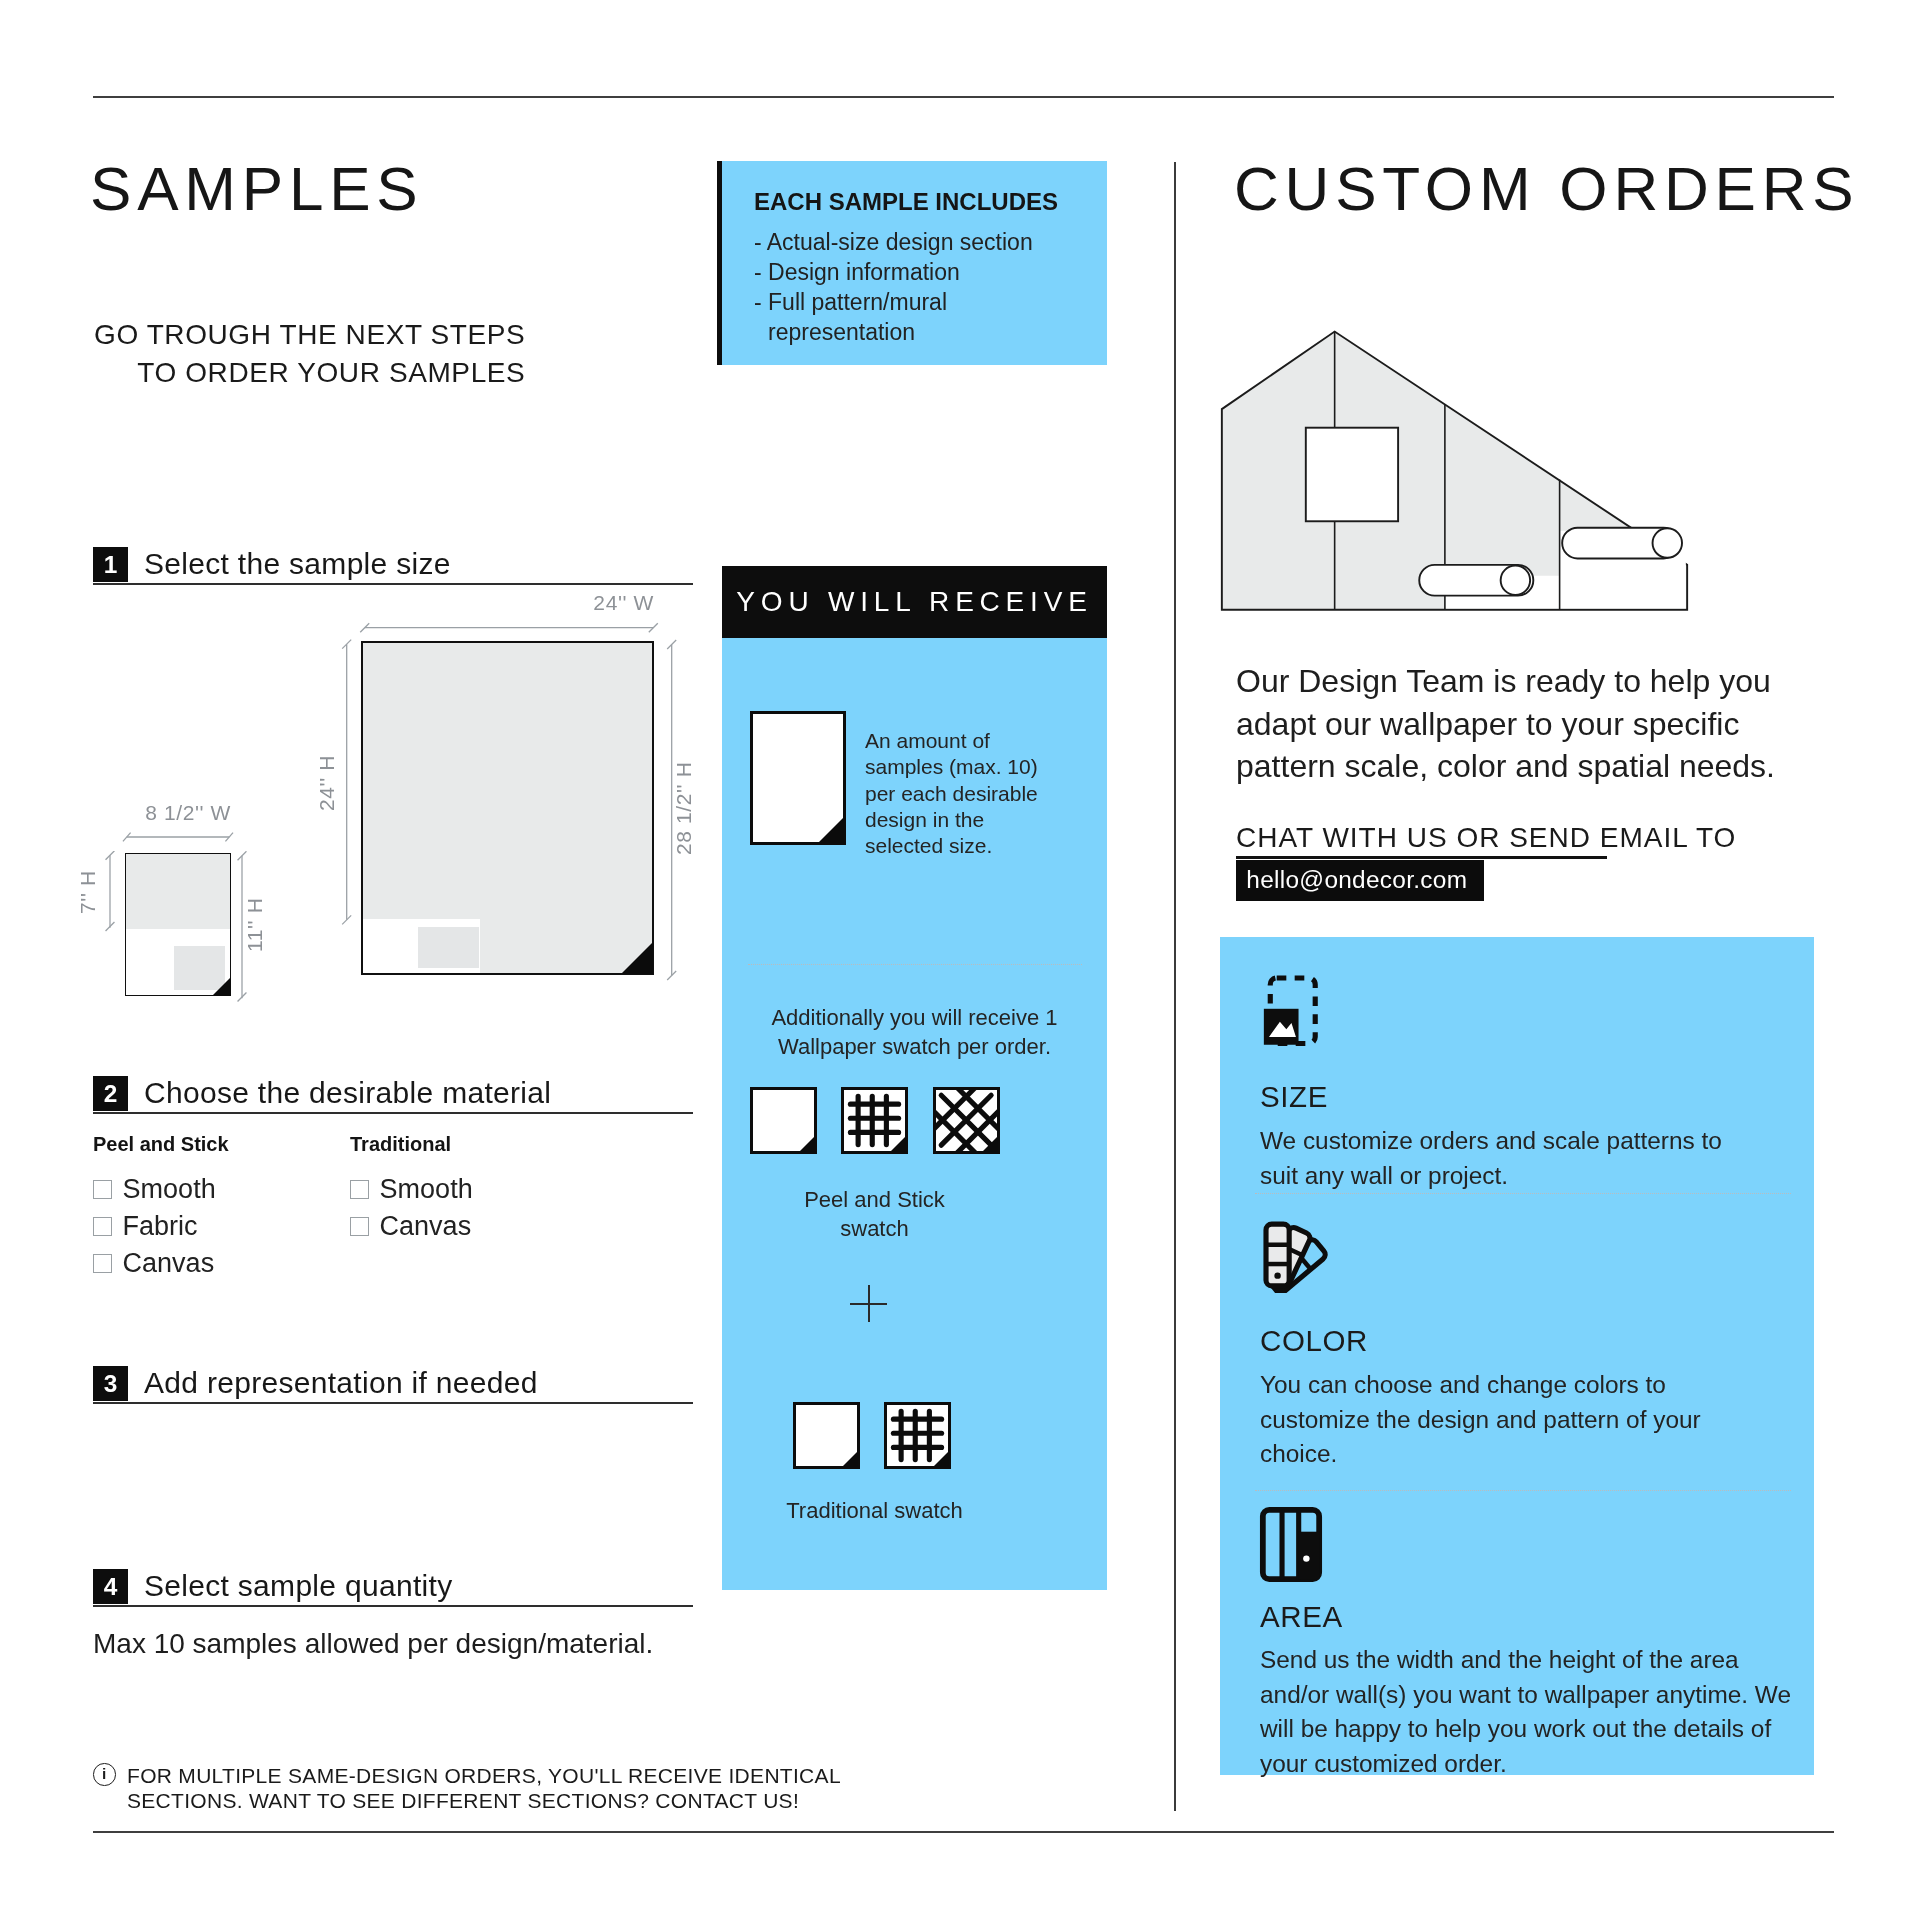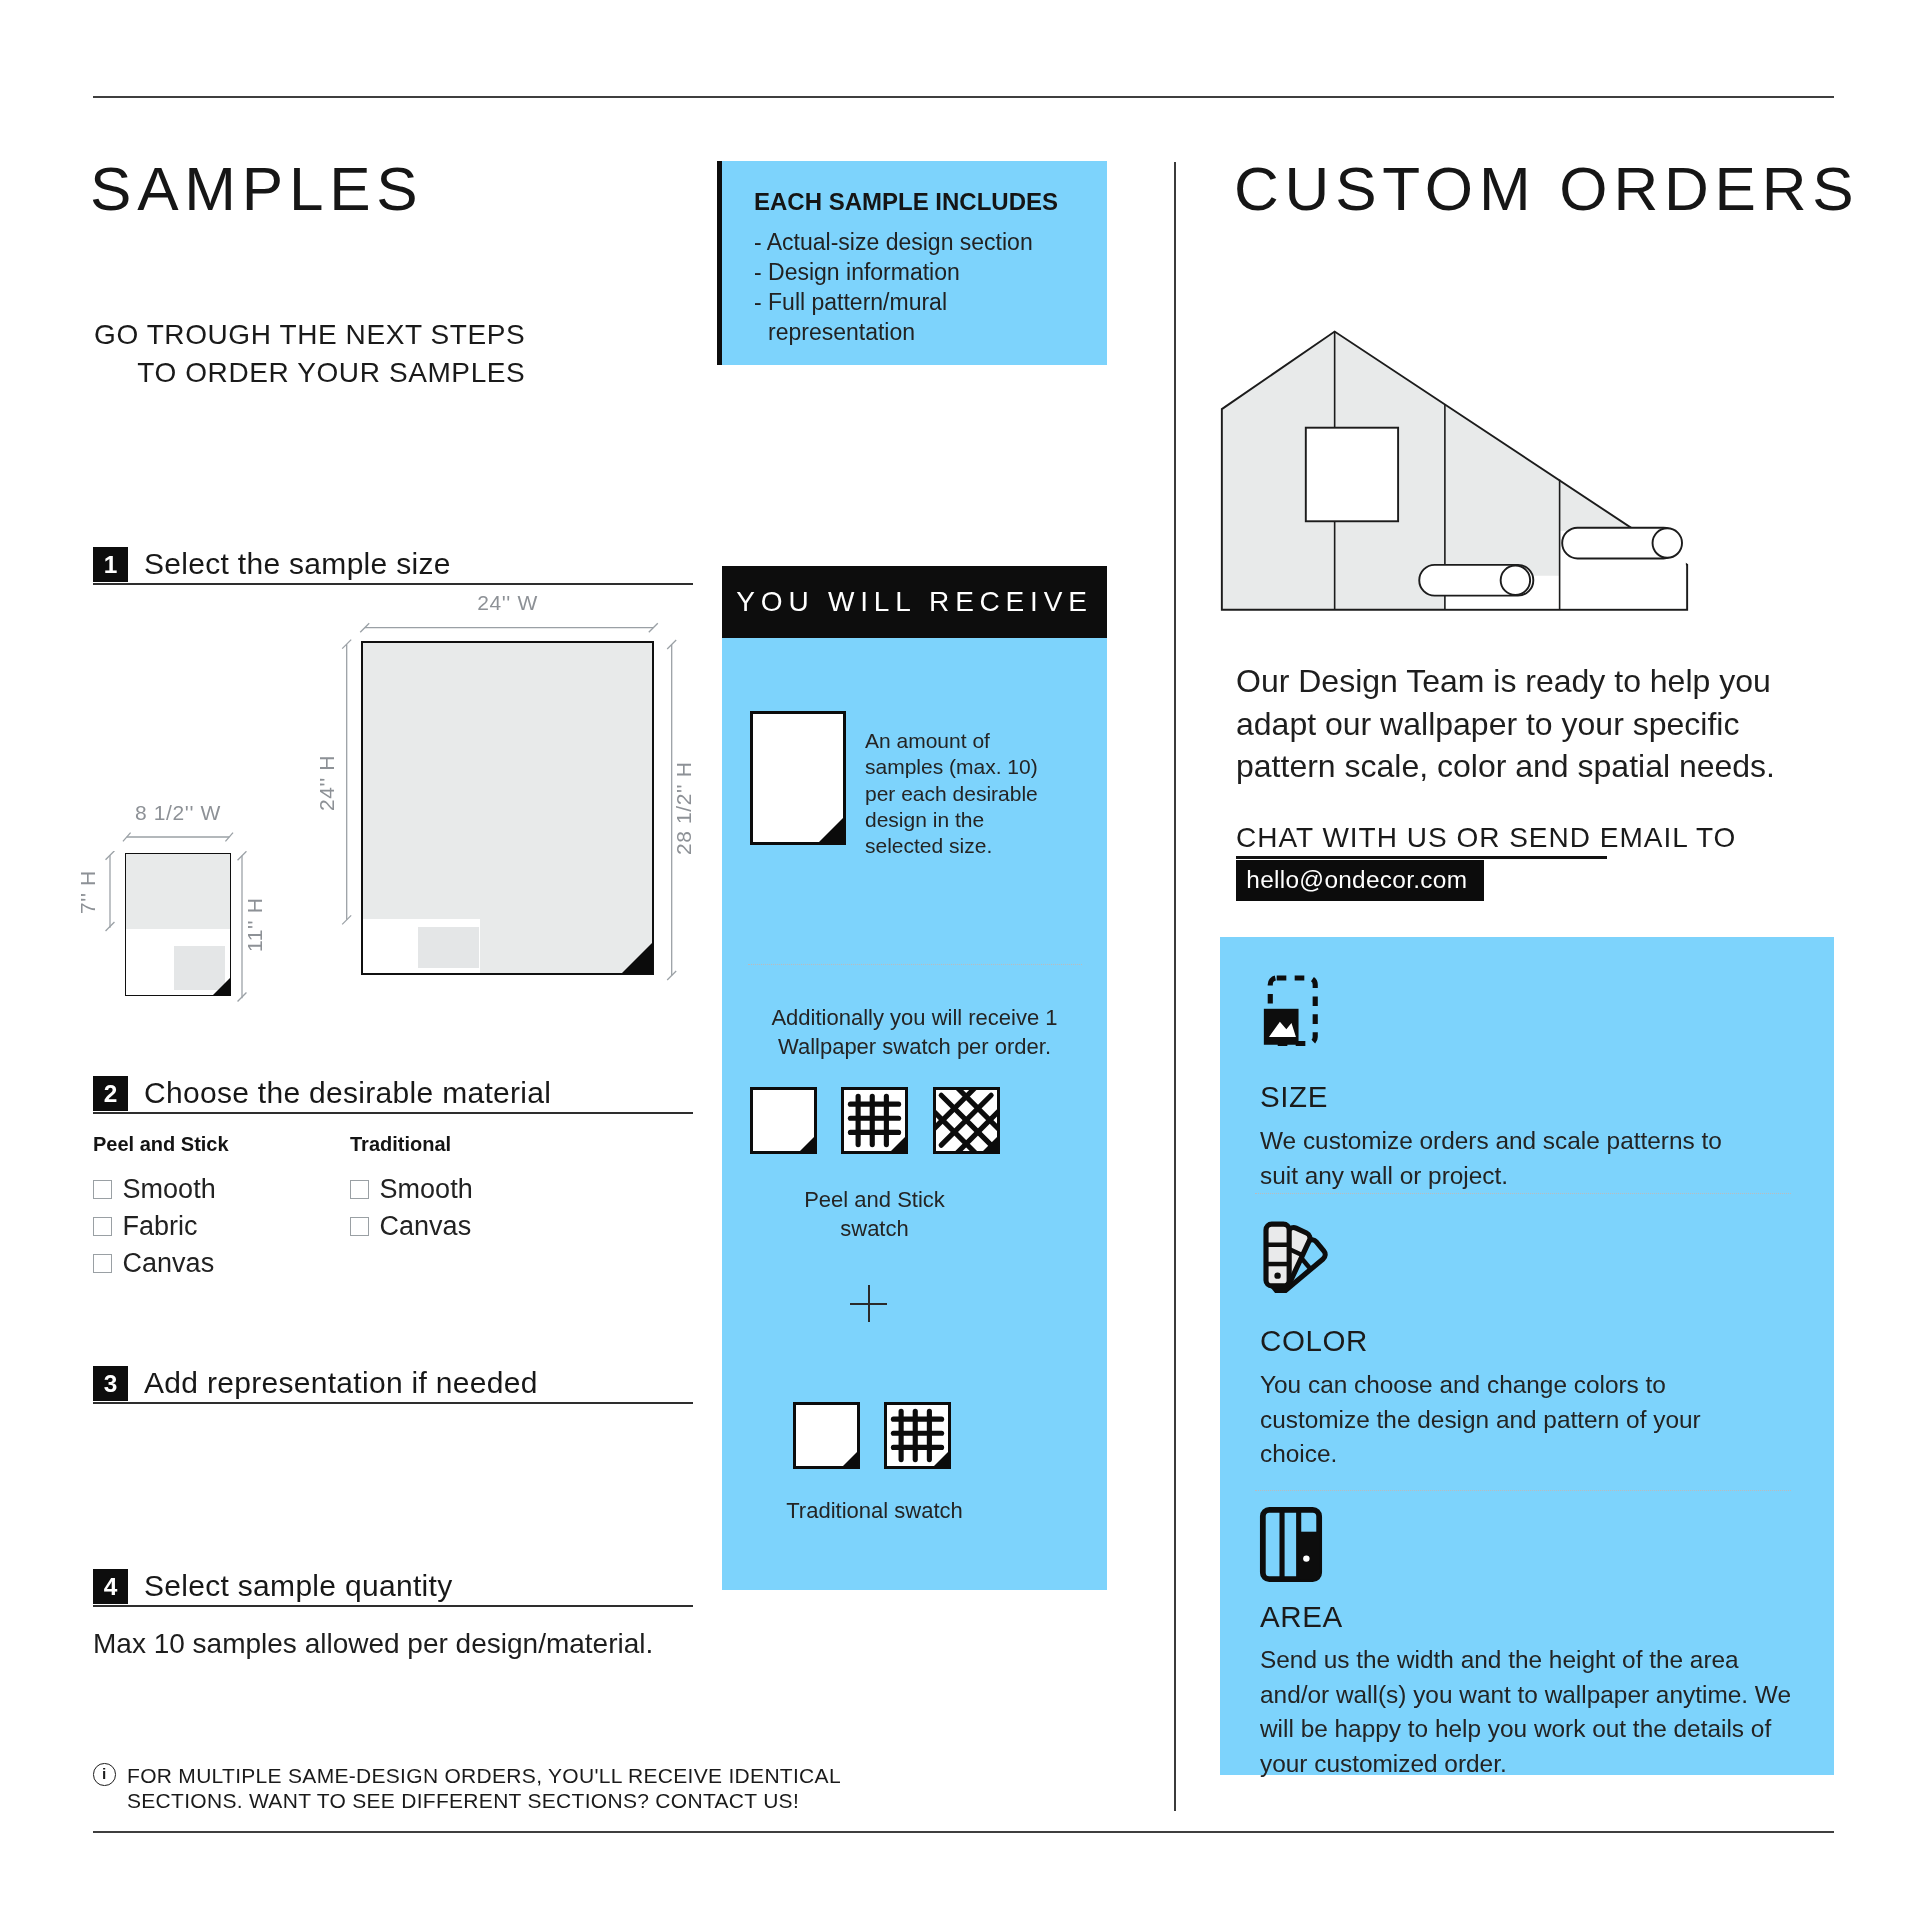--- a/index.html
+++ b/index.html
@@ -9,21 +9,21 @@
   .rule{position:absolute;background:#3f3f3f;height:1.9px;}
   .h1{font-size:62px;font-weight:400;letter-spacing:5.8px;white-space:nowrap;color:#161616;}
   .subtitle{font-size:28px;line-height:1.35;letter-spacing:0.6px;color:#1a1a1a;}
   .step-num{position:absolute;width:35px;height:35px;background:#0d0d0d;color:#fff;
     font-size:24.4px;font-weight:700;display:flex;align-items:center;justify-content:center;}
   .step-title{position:absolute;font-size:30px;color:#181818;letter-spacing:0.3px;white-space:nowrap;}
   .step-rule{position:absolute;height:1.9px;background:#2e2e2e;width:600px;left:93px;}
   .body-text{font-size:28px;line-height:1.28;color:#1d1d1d;}
   .panel{background:#7dd3fc;}
   .dim{stroke:#9aa0a5;stroke-width:2;}
-  .hlabel{position:absolute;text-align:center;font-size:21px;color:#8d9196;letter-spacing:0.6px;}
+  .hlabel{position:absolute;text-align:right;font-size:21px;color:#8d9196;letter-spacing:0.6px;}
   .vlabel{position:absolute;writing-mode:vertical-rl;transform:rotate(180deg);
     font-size:21px;color:#8d9196;letter-spacing:0.6px;text-align:center;white-space:nowrap;}
   .samp-rect{position:absolute;background:#e8eaea;border:2.6px solid #101010;box-sizing:border-box;}
   .fold{position:absolute;right:-0.6px;bottom:-0.6px;width:0;height:0;border-style:solid;}
   .mat-title{position:absolute;font-size:20px;font-weight:700;color:#141414;}
   .opt-row{position:absolute;display:flex;align-items:center;gap:10.3px;font-size:27px;color:#222;}
   .checkbox{width:17.3px;height:17.3px;border:1.9px solid #9aa0a4;background:transparent;display:inline-block;}
   .inc-title{font-size:24px;font-weight:700;color:#151515;}
   .inc-item{font-size:23px;line-height:1.3;color:#222;text-indent:-14px;padding-left:14px;}
   .receive-bar{position:absolute;left:722px;top:566px;width:385px;height:72px;background:#0d0d0d;
@@ -250,21 +250,21 @@
       <circle cx="460" cy="392" r="23" fill="#ffffff" stroke="#1c1c1c" stroke-width="3"></circle>
     </g>
   </svg>
 
   <div class="abs" style="left:1236px;top:660px;width:591px;font-size:32px;line-height:1.33;color:#1e1e1e;">Our Design Team is ready to help you adapt our wallpaper to your specific pattern scale, color and spatial needs.</div>
 
   <div class="chat-label" style="left:1236px;top:822px;">CHAT WITH US OR SEND EMAIL TO</div>
   <div class="abs" style="left:1236px;top:856px;width:371px;height:3.2px;background:#111;"></div>
   <div class="email-badge" style="left:1236px;top:860px;">hello@ondecor.com</div>
 
-  <div class="abs panel" style="left:1220px;top:937px;width:594px;height:838px;padding-left:20px;">
+  <div class="abs panel" style="left:1220px;top:937px;width:594px;height:838px;">
 
     <svg class="abs" style="left:40px;top:37px;" width="61" height="76" viewBox="0 0 95 118">
       <rect x="16" y="6" width="70" height="102" rx="10" fill="none" stroke="#0d0d0d" stroke-width="8" stroke-dasharray="15 13"></rect>
       <rect x="6" y="54" width="54" height="56" fill="#0d0d0d"></rect>
       <polygon points="14,98 31,74 41,86 49,76 56,98" fill="#ffffff"></polygon>
     </svg>
     <div class="sec-head" style="left:40px;top:143px;">SIZE</div>
     <div class="sec-text" style="left:40px;top:187px;width:494px;">We customize orders and scale patterns to suit any wall or project.</div>
     <div class="dotted-div" style="left:35px;top:256px;width:536px;border-top-width:1.3px;"></div>
 

